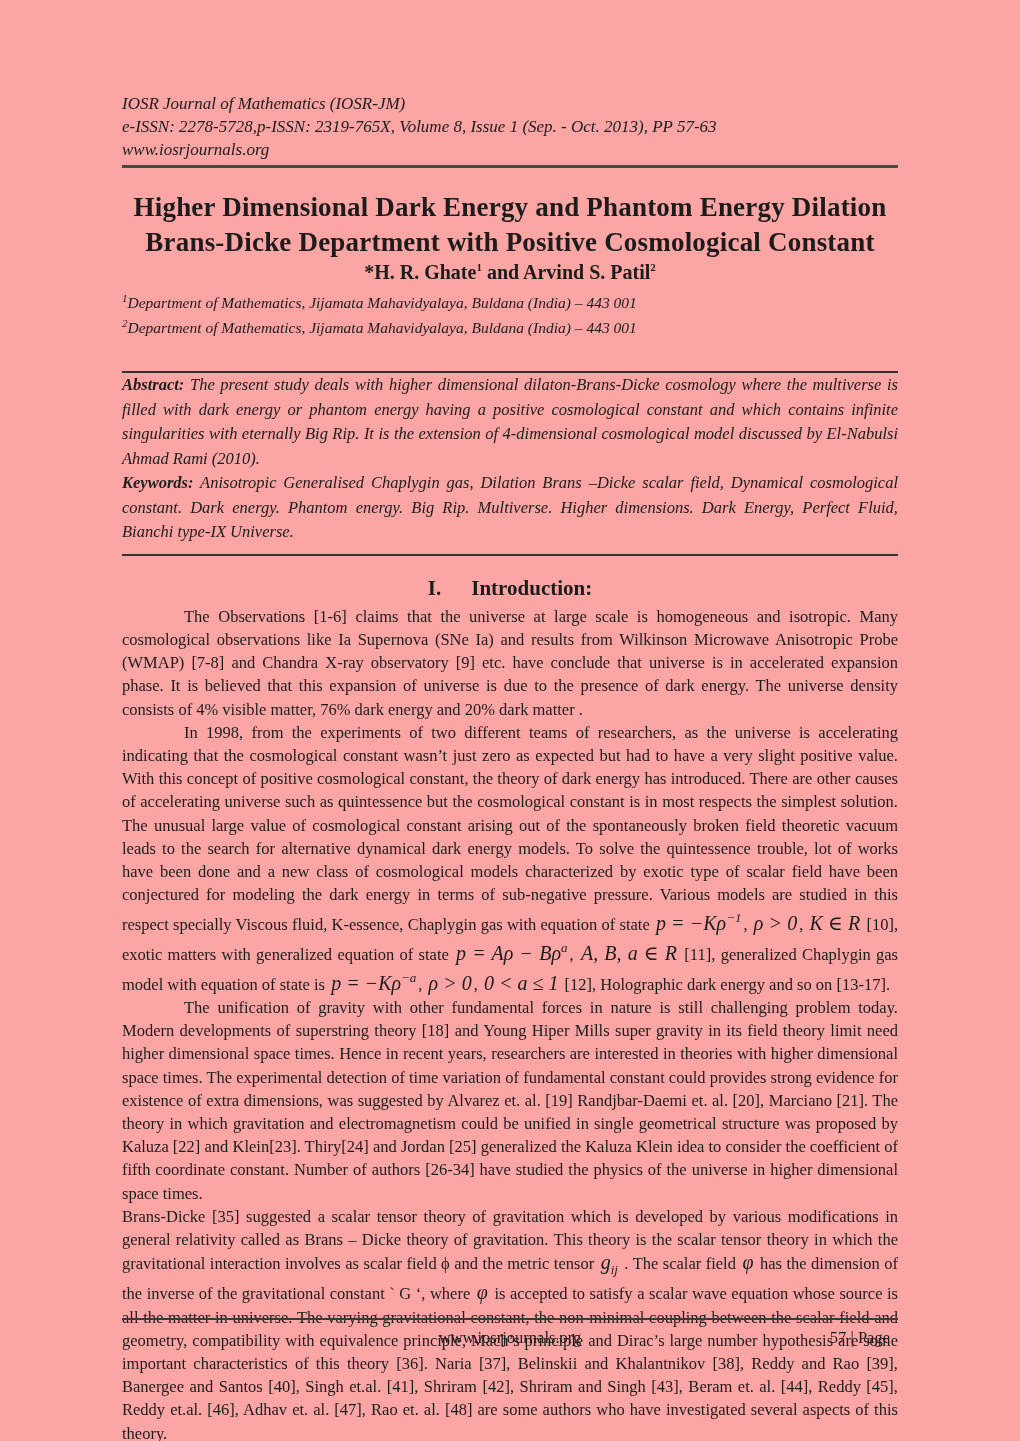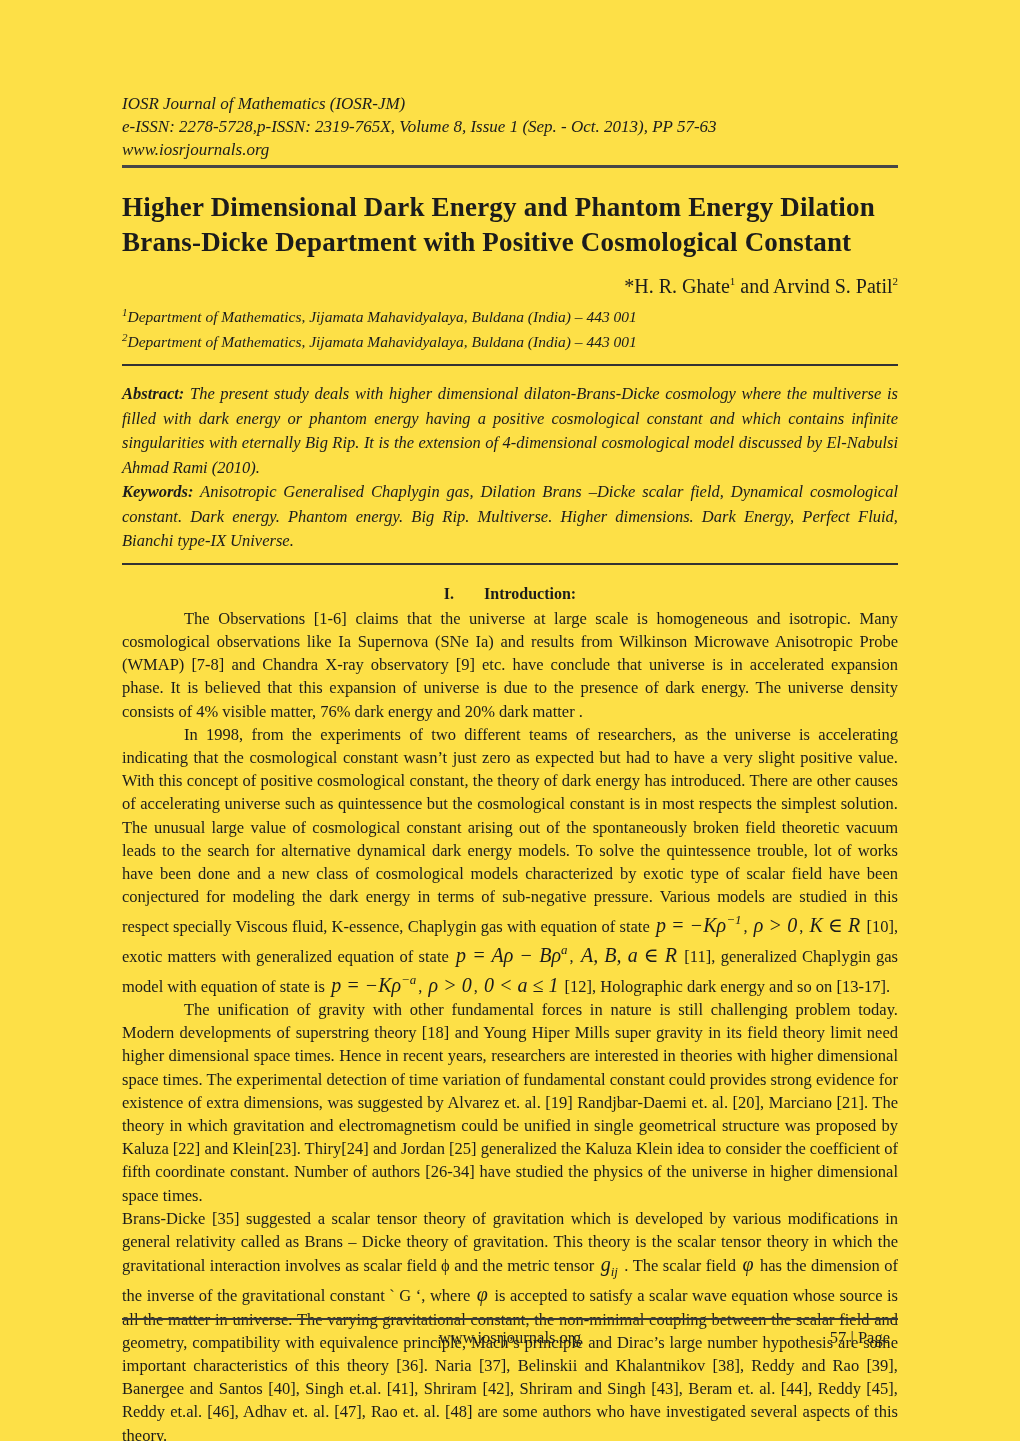--- a/index.html
+++ b/index.html
@@ -1,49 +1,49 @@
 <!DOCTYPE html>
 <html><head>
 <meta charset="utf-8">
 <style>
   * { margin: 0; padding: 0; box-sizing: border-box; }
   html, body { background: #ffffff; }
   .page {
     position: relative;
     width: 1020px;
     height: 1441px;
-    background: #fde047;
+    background: #fca5a5;
     font-family: "Liberation Serif", "DejaVu Serif", serif;
     color: #1c1c1c;
     padding: 92px 122px 0 122px;
     overflow: hidden;
   }
   .journal-header { font-style: italic; font-size: 17px; line-height: 23px; }
   .header-rule { border: none; border-top: 3px solid #474747; margin-top: 4px; }
 
-  .paper-title { font-weight: bold; font-size: 27px; line-height: 35px; margin-top: 22px; letter-spacing: 0.2px; }
-  .authors { text-align: right; font-size: 20px; margin-top: 15px; }
+  .paper-title { text-align: center; font-weight: bold; font-size: 27px; line-height: 35px; margin-top: 22px; letter-spacing: 0.2px; }
+  .authors { text-align: center; font-size: 20px; margin-top: 1px; font-weight: bold; }
   .authors sup, .affiliation sup { font-size: 11px; }
   .affiliations { margin-top: 4px; }
   .affiliation { text-align: left; font-style: italic; font-size: 15.5px; line-height: 20px; }
 
   .abstract-block {
-    margin-top: 12px;
+    margin-top: 33px;
     border-top: 2px solid #333333;
     border-bottom: 2px solid #333333;
-    padding: 16px 0 9px 0;
+    padding: 0 0 9px 0;
     font-style: italic;
     font-size: 16.5px;
     line-height: 24.5px;
     text-align: justify;
   }
   .block-label { font-weight: bold; }
   .abstract-text, .keywords-text { font-style: italic; }
 
-  .section-heading { text-align: center; font-weight: bold; font-size: 16px; margin-top: 20px; margin-bottom: 4px; }
+  .section-heading { text-align: center; font-weight: bold; font-size: 21px; margin-top: 20px; margin-bottom: 4px; }
   .section-number { display: inline-block; margin-right: 30px; }
 
   .body-paragraph { font-size: 16.5px; line-height: 23.2px; text-align: justify; }
   .indent { text-indent: 62px; }
 
   .seg-i { }
   .seg-m {
     font-style: italic;
     font-size: 20px;
     white-space: nowrap;

